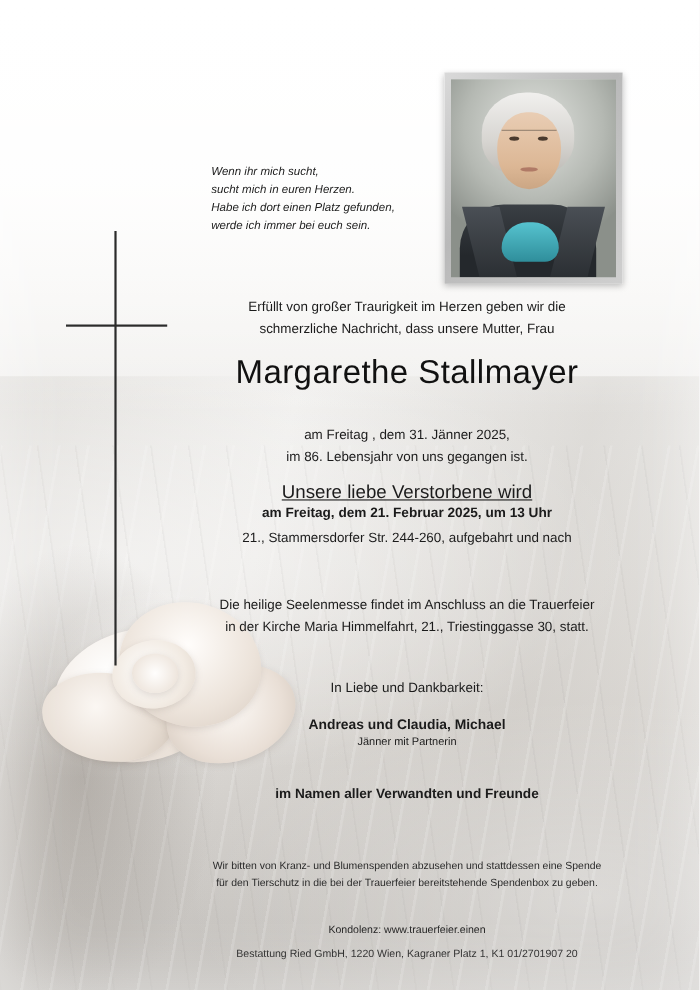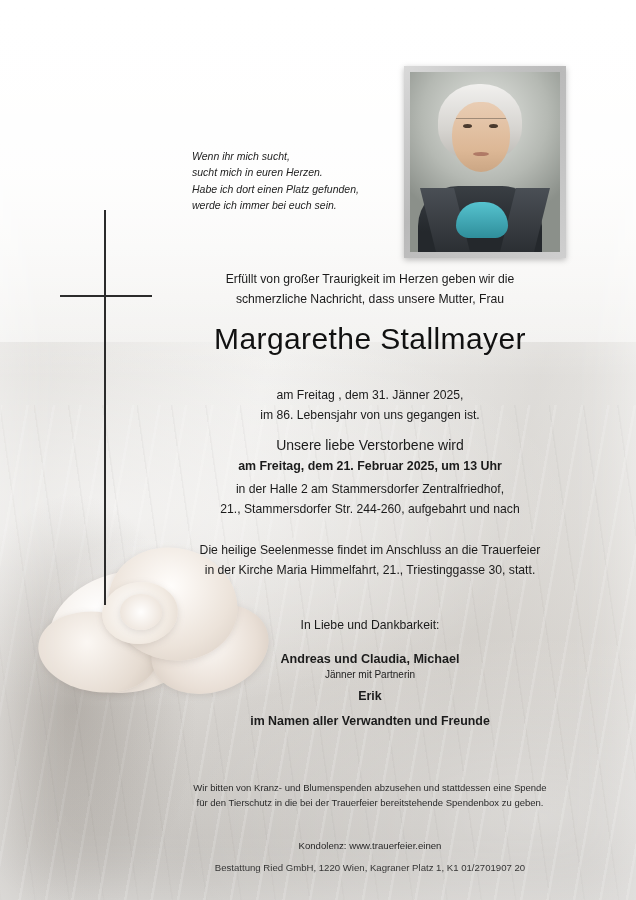--- a/index.html
+++ b/index.html
@@ -225,21 +225,21 @@
   }
   .t-intro { top: 270px; font-size: 12.2px; line-height: 1.62; }
   .t-name {
     top: 322px;
     font-family: Liberation Sans, sans-serif;
     font-size: 30px;
     letter-spacing: 0.4px;
     color: #111;
   }
   .t-date { top: 386px; font-size: 12.2px; line-height: 1.62; }
-  .t-cer1 { top: 434px; font-size: 14px; line-height: 1.62; }
+  .t-cer1 { top: 434px; font-size: 17px; line-height: 1.62; text-decoration: underline; }
   .t-cer2 { top: 456px; font-size: 12.4px; font-weight: bold; line-height: 1.62; }
   .t-cer3 { top: 480px; font-size: 12.2px; line-height: 1.62; }
   .t-mass { top: 541px; font-size: 12.2px; line-height: 1.62; }
   .t-love { top: 618px; font-size: 12.2px; }
   .t-sons { top: 652px; font-size: 12.6px; font-weight: bold; }
   .t-sons-sub { top: 669px; font-size: 10px; }
   .t-erik { top: 689px; font-size: 12.4px; font-weight: bold; }
   .t-family { top: 714px; font-size: 12.4px; font-weight: bold; }
   .t-note {
     top: 780px;
@@ -310,33 +310,31 @@
     <div class="block t-name">Margarethe Stallmayer</div>
 
     <div class="block t-date">
       <span class="line">am Freitag , dem 31. Jänner 2025,</span>
       <span class="line">im 86. Lebensjahr von uns gegangen ist.</span>
     </div>
 
     <div class="block t-cer1">Unsere liebe Verstorbene wird</div>
     <div class="block t-cer2">am Freitag, dem 21. Februar 2025, um 13 Uhr</div>
     <div class="block t-cer3">
-      <span class="line">in der Halle 2 am Stammersdorfer Zentralfriedhof,</span>
       <span class="line">21., Stammersdorfer Str. 244-260, aufgebahrt und nach</span>
     </div>
 
     <div class="block t-mass">
       <span class="line">Die heilige Seelenmesse findet im Anschluss an die Trauerfeier</span>
       <span class="line">in der Kirche Maria Himmelfahrt, 21., Triestinggasse 30, statt.</span>
     </div>
 
     <div class="block t-love">In Liebe und Dankbarkeit:</div>
     <div class="block t-sons">Andreas und Claudia, Michael</div>
     <div class="block t-sons-sub">Jänner mit Partnerin</div>
-    <div class="block t-erik">Erik</div>
     <div class="block t-family">im Namen aller Verwandten und Freunde</div>
 
     <div class="block t-note">
       <span class="line">Wir bitten von Kranz- und Blumenspenden abzusehen und stattdessen eine Spende</span>
       <span class="line">für den Tierschutz in die bei der Trauerfeier bereitstehende Spendenbox zu geben.</span>
     </div>
 
     <div class="block t-cond">Kondolenz: www.trauerfeier.einen</div>
     <div class="block t-imprint">Bestattung Ried GmbH, 1220 Wien, Kagraner Platz 1, K1  01/2701907 20</div>
 

